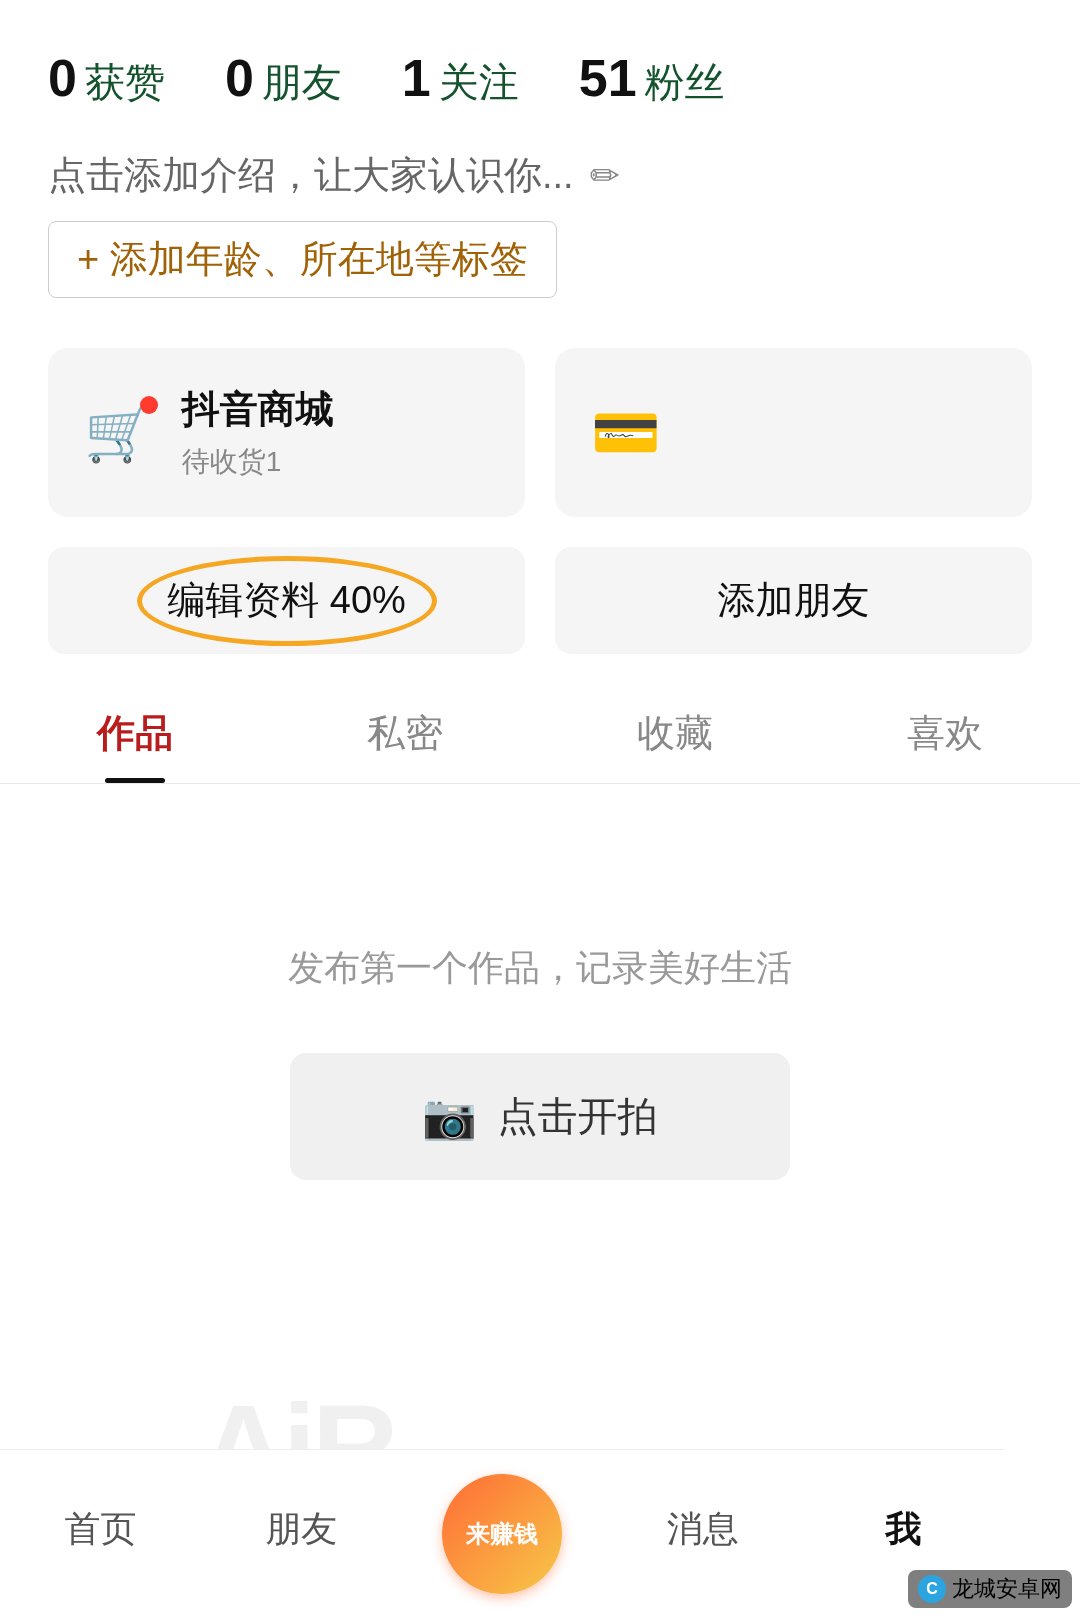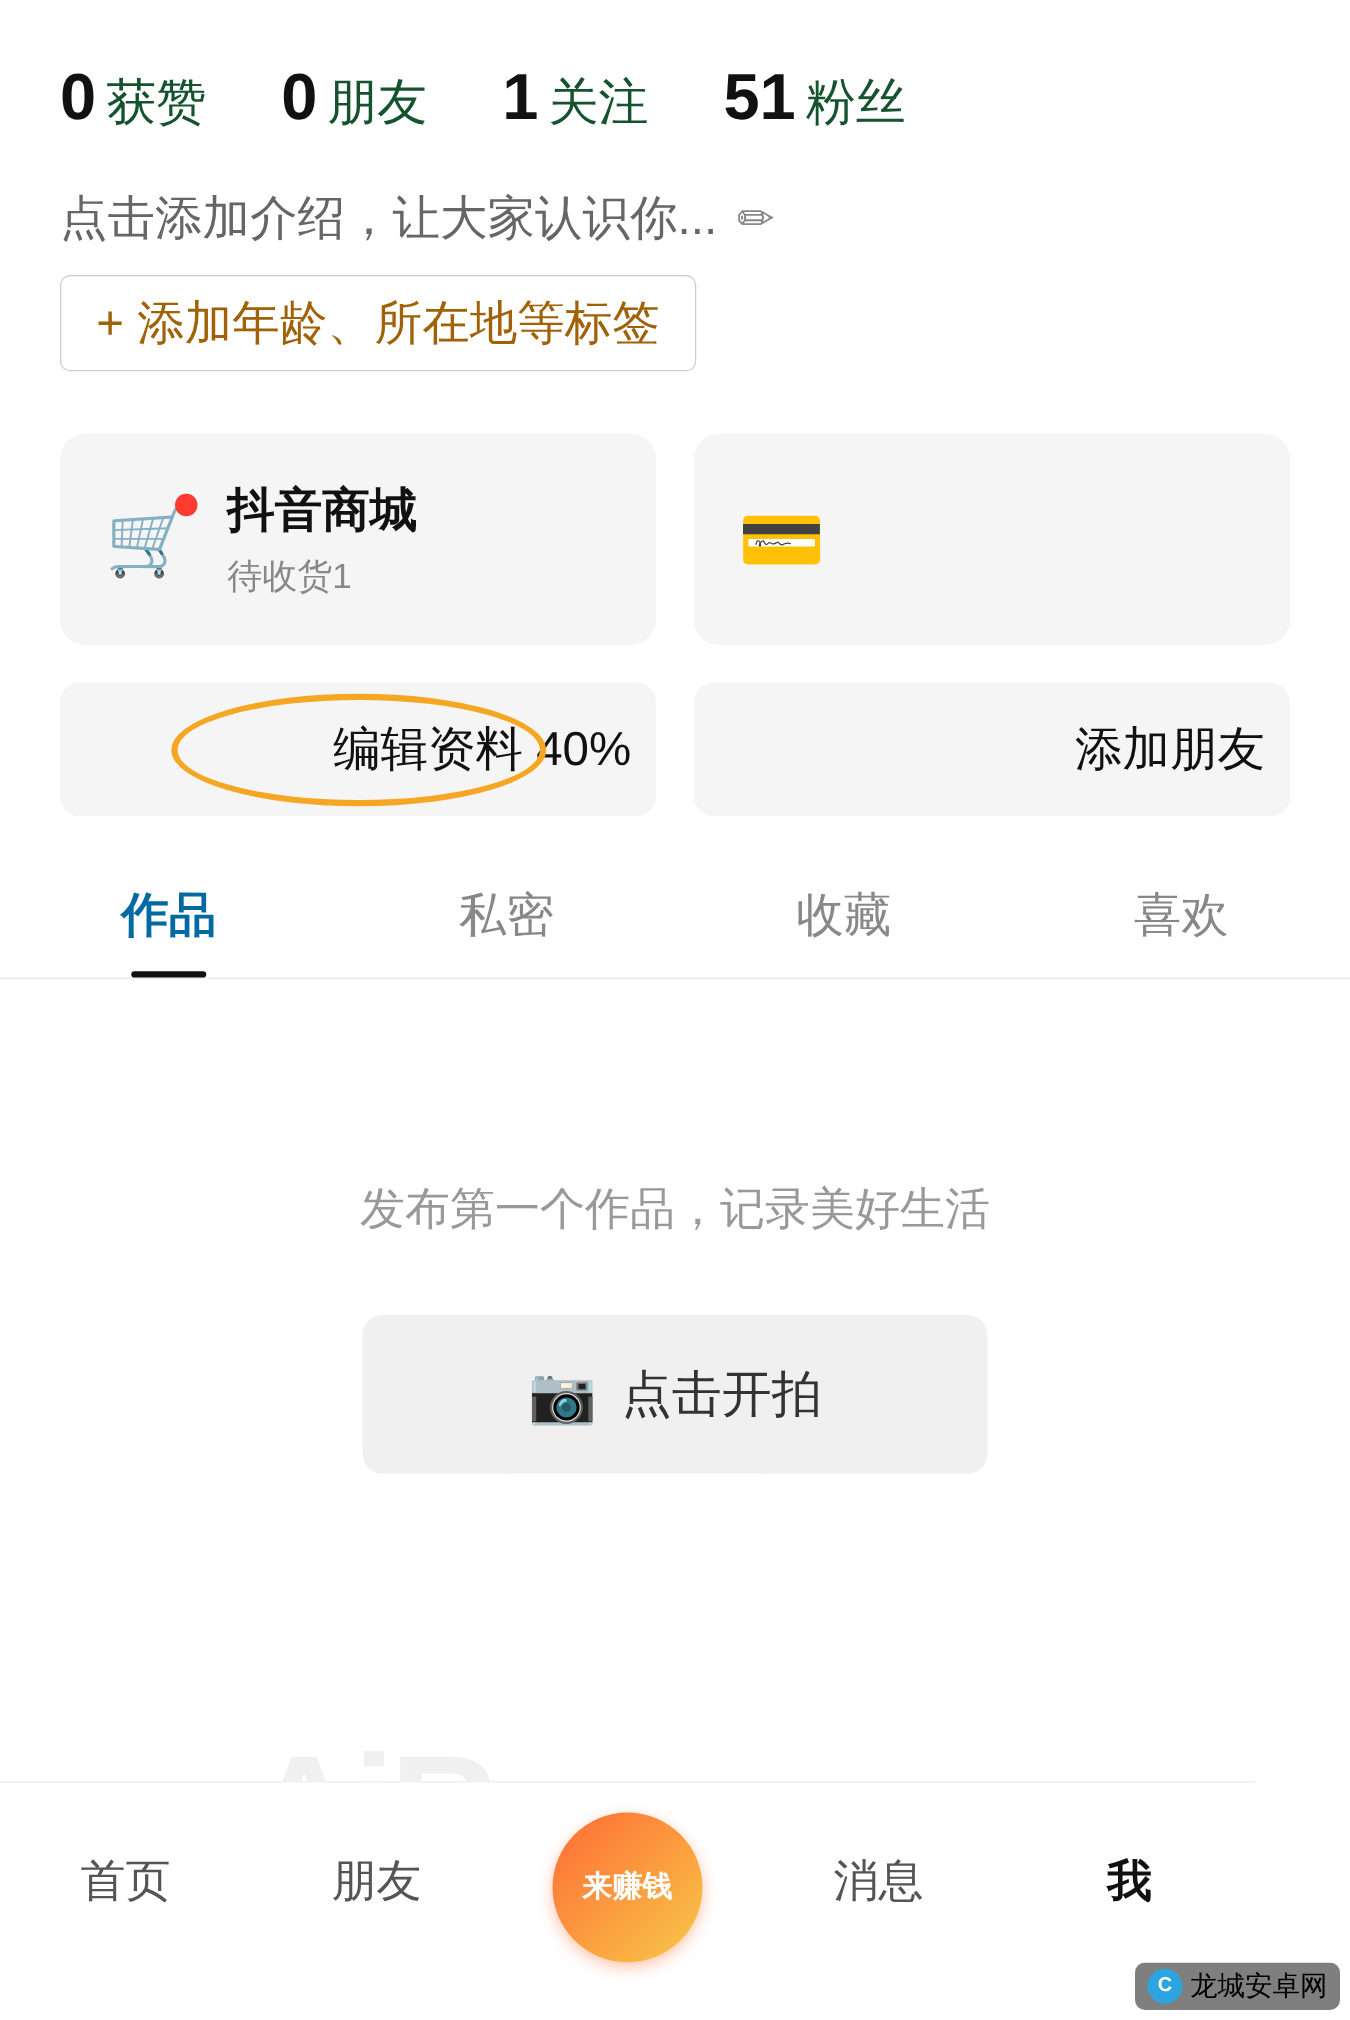--- a/index.html
+++ b/index.html
@@ -114,21 +114,21 @@
     }
     .action-btn {
       flex: 1;
       padding: 28px 20px;
       border-radius: 16px;
       border: none;
       background: #f5f5f5;
       font-size: 38px;
       color: #111;
       cursor: pointer;
-      text-align: right;
+      text-align: center;
     }
     .action-btn.edit-profile {
       position: relative;
       background: #f5f5f5;
     }
     .edit-oval {
       position: absolute;
       top: 50%;
       left: 50%;
       transform: translate(-50%, -50%);
@@ -148,21 +148,21 @@
     .tab-item {
       flex: 1;
       text-align: center;
       padding: 30px 0 24px;
       font-size: 38px;
       color: #888;
       cursor: pointer;
       position: relative;
     }
     .tab-item.active {
-      color: #0369a1;
+      color: #b91c1c;
       font-weight: 700;
     }
     .tab-item.active::after {
       content: '';
       position: absolute;
       bottom: 0;
       left: 50%;
       transform: translateX(-50%);
       width: 60px;
       height: 5px;
@@ -205,21 +205,21 @@
     .bottom-nav {
       position: fixed;
       bottom: 0;
       left: 0;
       width: 1004px;
       background: #fff;
       border-top: 1px solid #eee;
       display: flex;
       align-items: center;
       justify-content: space-around;
-      padding: 24px 0 56px;
+      padding: 24px 0 32px;
     }
     .nav-item {
       display: flex;
       flex-direction: column;
       align-items: center;
       gap: 6px;
       cursor: pointer;
       font-size: 36px;
       color: #555;
       min-width: 160px;

